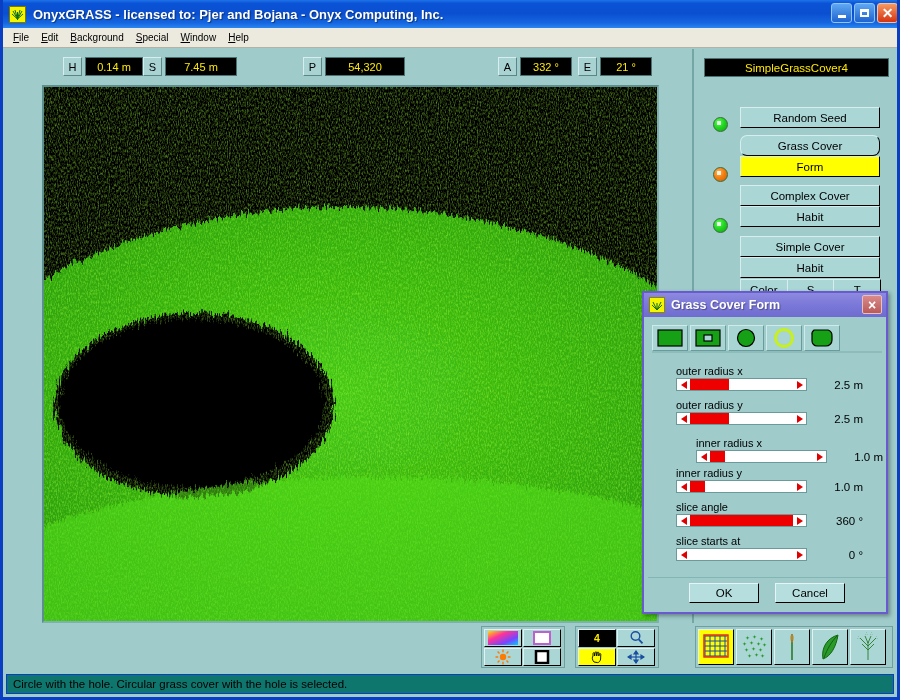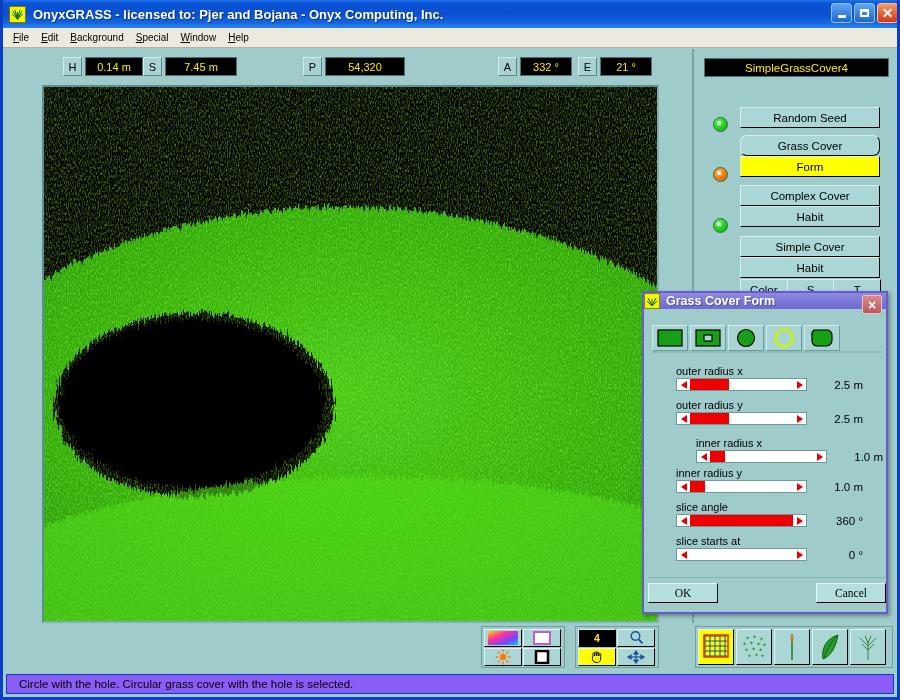--- a/index.html
+++ b/index.html
@@ -175,38 +175,38 @@
   .tbtn.yellow { background: #ffff00; }
 
   
   .statusbar {
     position: absolute; left: 0; top: 672px; width: 894px; height: 25px;
     background: #9fcbcb;
     padding: 2px 3px 3px 3px;
   }
   .status-inner {
     width: 100%; height: 100%;
-    background: #8b5cf6;
+    background: #0f766e;
     border: 1px solid #0a3fc4;
     font-size: 11.5px; color: #000;
-    display: flex; align-items: center; padding-left: 12px;
+    display: flex; align-items: center; padding-left: 6px;
   }
 
   
   .dialog {
     position: absolute; left: 639px; top: 291px;
     width: 246px; height: 323px;
     border: 2px solid #6a5ad0;
     background: #9fcbcb;
     box-shadow: 2px 2px 4px rgba(0,0,0,.35);
   }
   .dlg-title {
-    height: 16px;
+    height: 24px;
     background: linear-gradient(to bottom, #8e8ae0 0%, #7a78d8 50%, #6f6ccf 100%);
-    display: flex; align-items: center; 
+    display: flex; align-items: center; padding-left: 5px;
     position: relative;
   }
   .dlg-icon {
     width: 16px; height: 16px; background: #f5f500; border: 1px solid #8a8a00;
     margin-right: 6px; display:flex; align-items:center; justify-content:center;
     font-size: 12px; color: #0a6b1e; line-height: 1;
   }
   .dlg-titletext { color: #fff; font-size: 12.5px; font-weight: bold; text-shadow: 1px 1px 1px rgba(0,0,0,.35); }
   .dlg-close {
     position: absolute; right: 4px; top: 2px;
@@ -259,21 +259,21 @@
     border-left: 6px solid #e00000;
   }
   .sl-fillwrap { flex: 1; position: relative; background: #fff; }
   .sl-fill { position: absolute; left: 0; top: 0; bottom: 0; background: #ee0000; }
   .sl-value { font-size: 11.5px; color: #000; margin-left: 8px; width: 48px; text-align: right; }
 
   .dlg-footer {
     position: absolute; left: 4px; bottom: 4px; width: 238px; height: 31px;
     background: #9fcbcb;
     border-top: 1px solid #83b5b5;
-    display: flex; align-items: center; justify-content: space-between; gap: 16px; font-family: Liberation Serif, serif;
+    display: flex; align-items: center; justify-content: center; gap: 16px;
   }
   .dlg-btn {
     width: 70px; height: 20px;
     background: #b6dede;
     border: 1px solid #000;
     border-top-color: #e5f5f5; border-left-color: #e5f5f5;
     font-size: 11.5px; display: flex; align-items: center; justify-content: center;
     cursor: pointer;
   }
   .dlg-sep {

